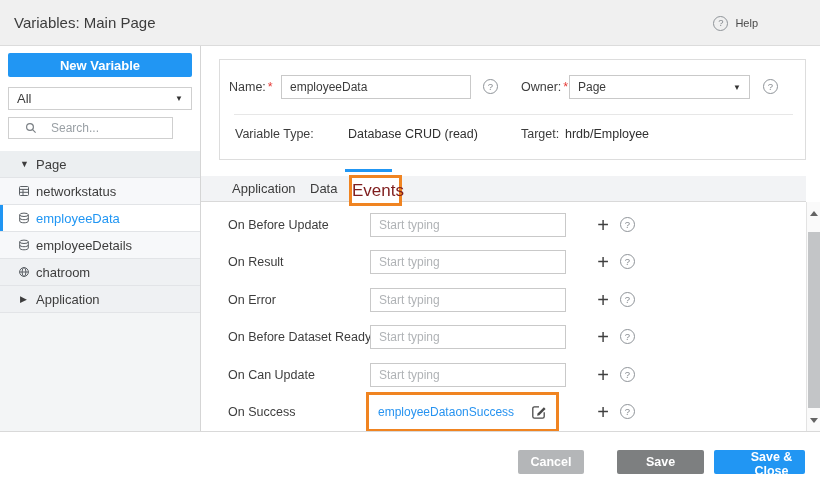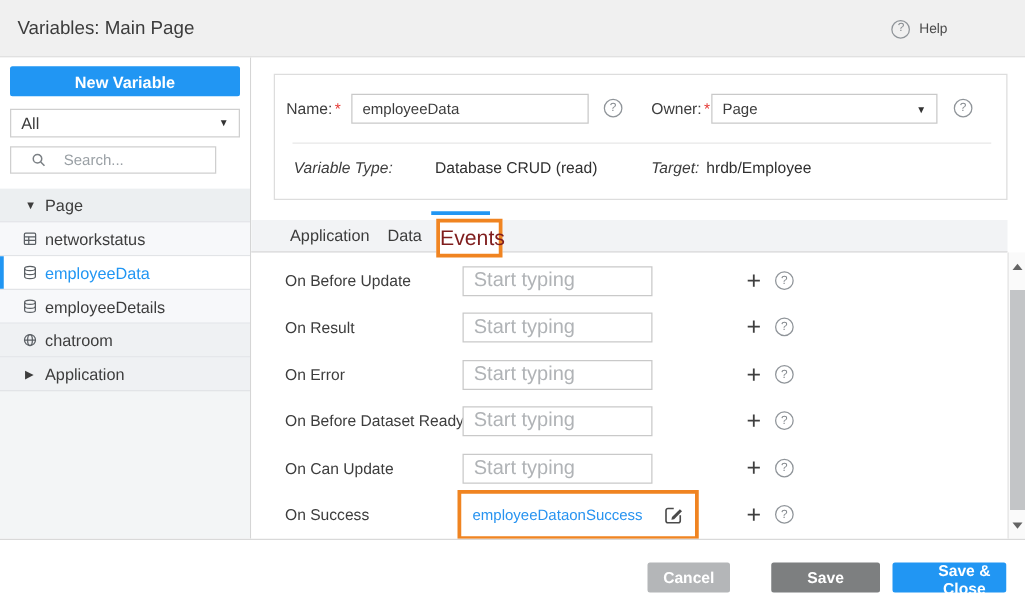--- a/index.html
+++ b/index.html
@@ -42,34 +42,34 @@
 
   .form-box { position:absolute; left:18px; top:13px; width:587px; height:101px; border:1px solid #dddddd; background:#fff; }
   .flabel { position:absolute; font-size:12.5px; color:#3d3d3d; line-height:24px; }
   .req { color:#e53935; margin-left:2px; }
   .name-input { position:absolute; left:61px; top:15px; width:190px; height:24px; border:1px solid #c9c9c9; font-size:12px; color:#3c3c3c; padding:0 8px; font-family:inherit; outline:none; }
   .owner-select { position:absolute; left:349px; top:15px; width:181px; height:24px; border:1px solid #c9c9c9; background:#fff; display:flex; align-items:center; padding:0 8px; cursor:pointer; }
   .owner-select .val { flex:1; font-size:12px; color:#3c3c3c; }
   .fb-q1 { position:absolute; left:263px; top:19px; cursor:pointer; }
   .fb-q2 { position:absolute; left:543px; top:19px; cursor:pointer; }
   .fb-divider { position:absolute; left:14px; top:54px; width:559px; height:1px; background:#e7e7e7; }
-  .ro-label { position:absolute; top:62px; font-size:12.5px; color:#3d3d3d; line-height:24px;font-style:italic; }
+  .ro-label { position:absolute; top:62px; font-size:12.5px; color:#3d3d3d; line-height:24px; }
   .ro-value { position:absolute; top:62px; font-size:12.5px; color:#303030; line-height:24px; }
 
   
   .tab-bar { position:absolute; left:0; top:130px; width:605px; height:26px; background:#f2f3f5; border-bottom:1px solid #d9d9d9; }
   .tab { position:absolute; top:0; line-height:26px; font-size:13px; color:#3c3c3c; cursor:pointer; }
   .tab-properties { left:31px; }
   .tab-data { left:109px; }
   .tab-indicator { position:absolute; left:144px; top:-7px; width:47px; height:3px; background:#2196f3; }
   .tab-events { position:absolute; left:148px; top:-1px; width:53px; height:31px; background:#fff; border:3px solid #f08421; text-align:center; line-height:25px; font-size:17px; color:#7f1d1d; cursor:pointer; z-index:2; }
 
   
   .ev-label { position:absolute; left:27px; width:150px; font-size:12.5px; color:#3d3d3d; line-height:24px; }
-  .ev-input { position:absolute; left:169px; width:152px; height:24px; border:1px solid #c9c9c9; font-size:16px; color:#3c3c3c; padding:0 8px; font-family:inherit; outline:none; }
+  .ev-input { position:absolute; left:169px; width:196px; height:24px; border:1px solid #c9c9c9; font-size:12px; color:#3c3c3c; padding:0 8px; font-family:inherit; outline:none; }
   .ev-input::placeholder { color:#b0b3b6; }
   .ev-plus { position:absolute; left:393px; width:18px; text-align:center; font-size:20px; font-weight:300; color:#3f3f3f; line-height:24px; cursor:pointer; }
   .ev-q { position:absolute; left:419px; cursor:pointer; }
 
   .success-box { position:absolute; left:165px; top:346px; width:193px; height:40px; border:3px solid #f08421; background:#fff; display:flex; align-items:center; }
   .success-link { margin-left:9px; flex:1; font-size:12px; color:#2793f0; cursor:pointer; }
   .edit-btn { width:18px; height:18px; margin-right:8px; cursor:pointer; }
 
   
   .vscroll { position:absolute; left:605px; top:156px; width:14px; height:229px; background:#fafafa; border-left:1px solid #e3e3e3; }

